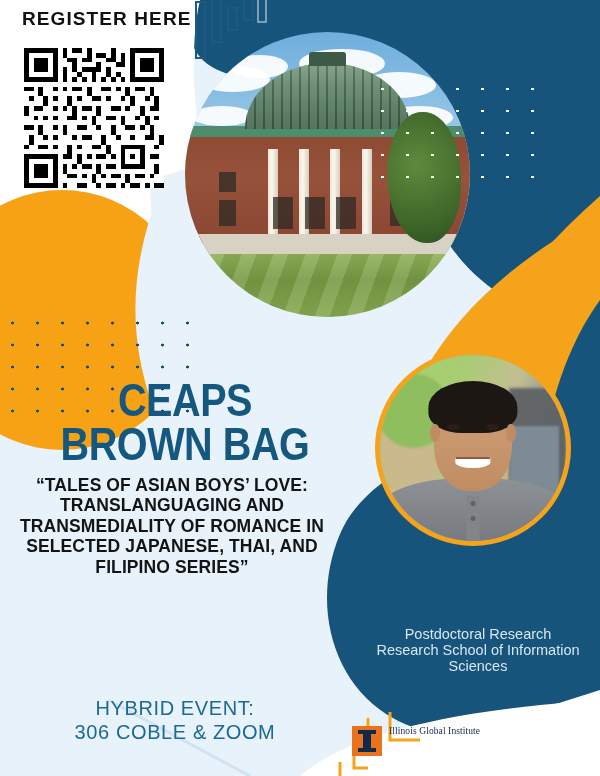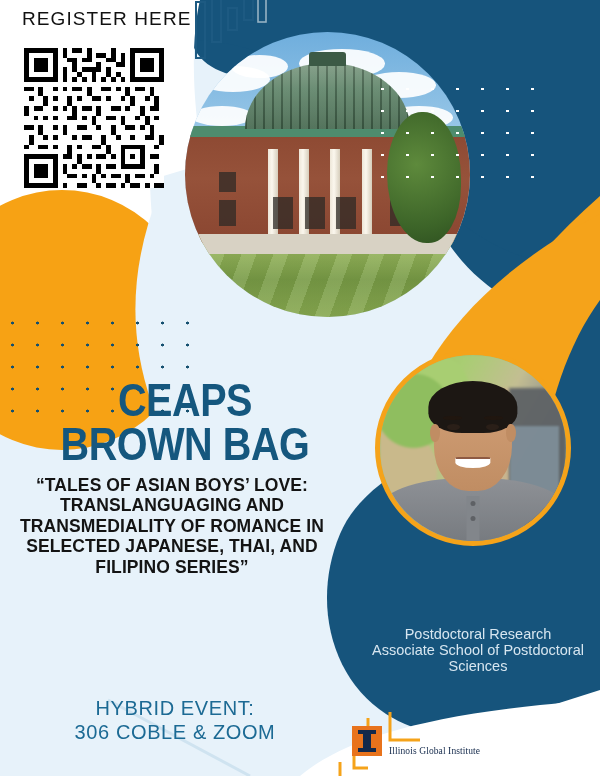--- a/index.html
+++ b/index.html
@@ -17,21 +17,21 @@
     overflow:hidden;
   }
 
   
   .layer { position:absolute; left:0; top:0; width:600px; height:776px; }
   svg.layer { display:block; }
 
   
   .register-label {
     position:absolute; left:22px; top:8px;
-    font-size:19px; font-weight:normal; letter-spacing:1.1px;
+    font-size:19px; font-weight:bold; letter-spacing:1.1px;
     color:#111111; z-index:40;
     font-family:"Liberation Sans", sans-serif;
   }
 
   
   .qr-wrap {
     position:absolute; left:24px; top:48px;
     width:140px; height:140px; background:#ffffff; z-index:40;
     padding:0;
   }
@@ -239,21 +239,21 @@
   .speaker-affil {
     position:absolute; left:372px; top:626px; width:212px;
     z-index:36; text-align:center;
     color:#D7E6F0; font-size:14.5px; line-height:1.12;
   }
 
   
   .logo-block {
     position:absolute; left:352px; top:726px;
     z-index:40;
-    display:flex; align-items:flex-end; gap:7px;
+    display:flex; align-items:flex-start; gap:7px;
   }
   .logo-mark {
     width:30px; height:30px; background:#E8731C;
     position:relative; flex:0 0 auto;
   }
   .logo-mark:before{
     content:""; position:absolute; left:50%; top:4px;
     transform:translateX(-50%);
     width:8px; height:22px; background:#13294B;
   }
@@ -564,21 +564,21 @@
   </div>
 
   <div class="subtitle">“TALES OF ASIAN BOYS’ LOVE: TRANSLANGUAGING AND TRANSMEDIALITY OF ROMANCE IN SELECTED JAPANESE, THAI, AND FILIPINO SERIES”</div>
 
 
   <div class="hybrid">
     <div>HYBRID EVENT:</div>
     <div>306 COBLE &amp; ZOOM</div>
   </div>
 
-  <div class="speaker-affil">Postdoctoral Research Associate School of Postdoctoral Sciences</div>
+  <div class="speaker-affil">Postdoctoral Research Research School of Information Sciences</div>
 
   <div class="logo-block">
     <div class="logo-mark"></div>
     <div class="logo-text">
       <div class="logo-l1">Illinois Global Institute</div>
     </div>
   </div>
 
 </div>
 

